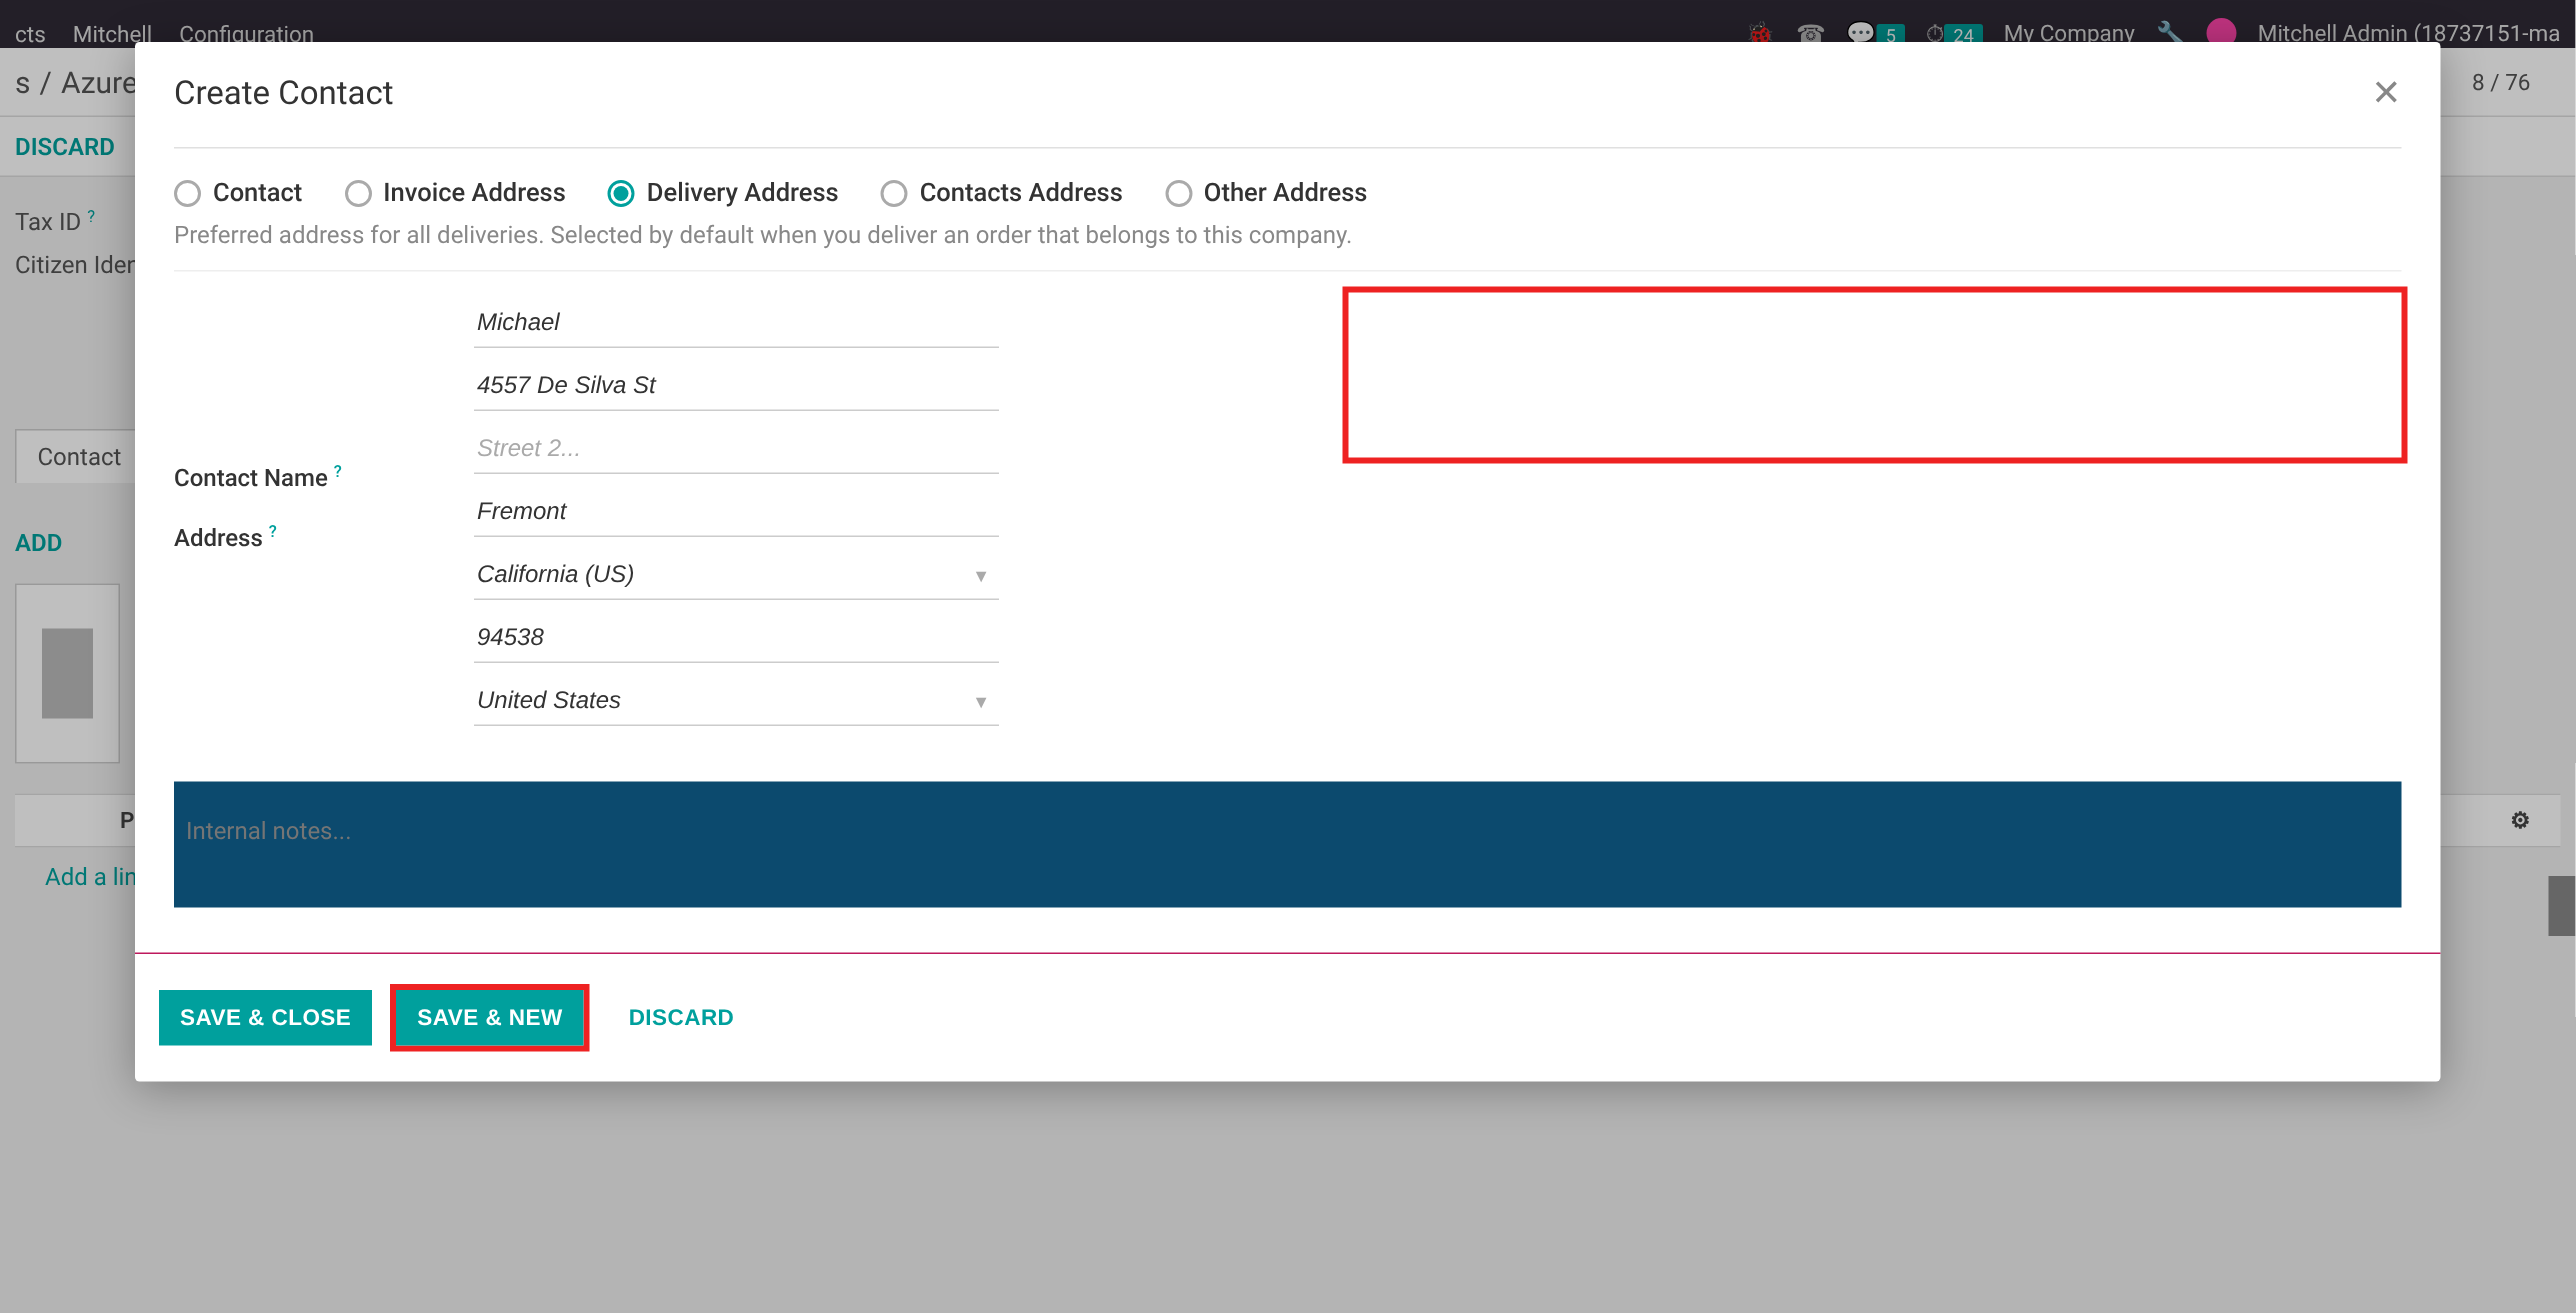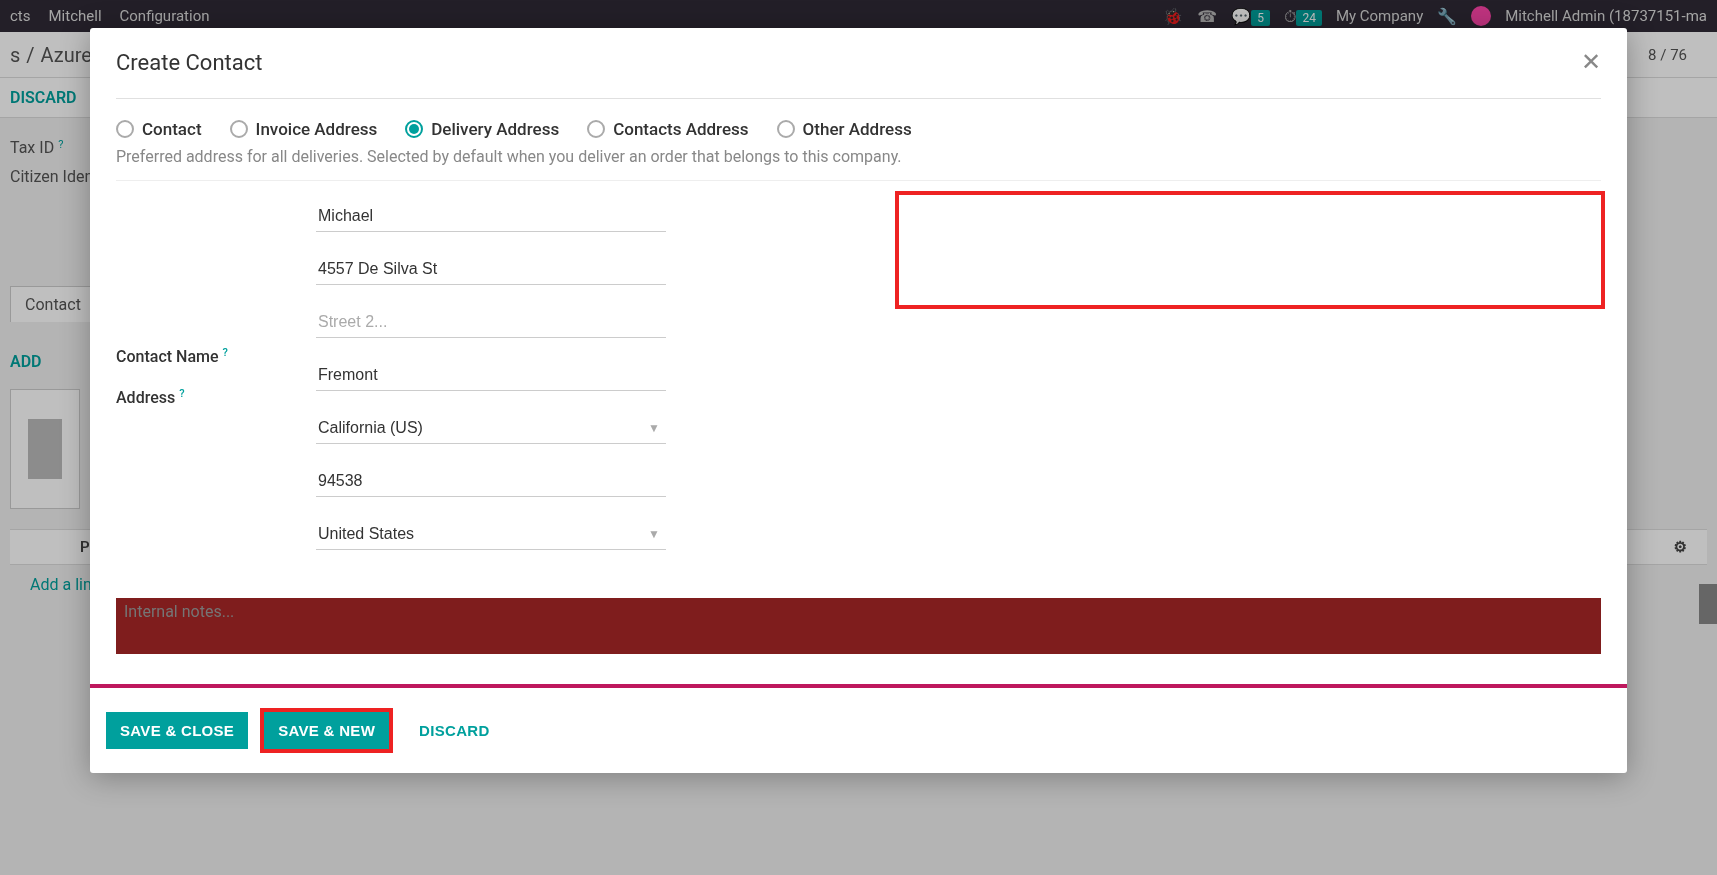--- a/index.html
+++ b/index.html
@@ -1,18 +1,18 @@
 <!DOCTYPE html>
 <html><head>
 <meta charset="utf-8">
 <style>
 * { box-sizing: border-box; margin: 0; padding: 0; }
 body { font-family: -apple-system, BlinkMacSystemFont, "Segoe UI", Roboto, sans-serif; background: #f0f0f0; overflow: hidden; }
 
-.topbar { background: #2f2a36; height: 32px; display: flex; align-items: center; color: #ddd; font-size: 15px; padding: 0 10px; justify-content: space-between; }
+.topbar { background: #2f2a36; height: 32px; display: flex; align-items: flex-end; color: #ddd; font-size: 15px; padding: 0 10px; justify-content: space-between; }
 .topbar-left { display: flex; gap: 18px; }
 .topbar-item { color: #ddd; }
 .topbar-right { display: flex; gap: 14px; align-items: center; }
 .badge { background: #00a09d; color: #fff; font-size: 12px; padding: 1px 6px; border-radius: 2px; }
 
 .breadcrumb-row { background: #fff; height: 46px; display: flex; align-items: center; padding: 0 10px; font-size: 20px; color: #555; border-bottom: 1px solid #ddd; justify-content: space-between;}
 .breadcrumb-row .crumb { display:flex; gap:6px; }
 .pager { font-size: 15px; color:#555; margin-right: 20px;}
 
 .subrow { background:#fff; padding: 10px 10px; border-bottom:1px solid #ddd;}
@@ -49,32 +49,32 @@
 .form-grid { display:flex; padding: 0 26px; gap: 40px;}
 .col-left { flex: 1.1; display:flex;align-items:center; }
 .col-left-labels { width: 200px; }
 .col-left-inputs { flex:1; }
 .col-right { flex: 1; position:relative;}
 .col-right-inner { display:flex; }
 .col-right-labels { width: 200px; }
 .col-right-inputs { flex:1; }
 
 .flabel { font-size:16px; color:#333; font-weight:500; margin-bottom: 20px; display:block;}
-.finput { width: 100%; max-width: 350px; border:none; border-bottom:1px solid #ccc; padding: 6px 2px; font-size:16px; color:#333; background:transparent; outline:none; margin-bottom: 22px;}
+.finput { width: 100%; max-width: 350px; border:none; border-bottom:1px solid #ccc; padding: 6px 2px; font-size:16px; color:#333; background:transparent; outline:none; margin-bottom: 11px; font-style: italic;}
 .finput::placeholder { color:#aaa; }
 .finput.sel { position:relative; }
 .sel-wrap { position:relative; max-width:350px; }
 .sel-caret { position:absolute; right:6px; top:8px; color:#aaa; font-size:12px; pointer-events:none;}
 
 .highlight-box { position:absolute; border:4px solid #e22; top:-10px; left:-18px; right:-4px; height: 118px; pointer-events:none;}
 .mobile-underline { border-bottom: 2px solid #4aa; }
 
-.notes-area { margin: 26px; background:#7f1d1d; min-height:56px; padding: 4px 8px; font-size:16px; color:#aaa; border:none; outline:none; width: calc(100% - 52px); resize:none; font-family:inherit;}
-
-.modal-foot { border-top:4px solid #be185d; padding: 20px 16px; display:flex; gap:12px; align-items:center;}
+.notes-area { margin: 26px; background:#0c4a6e; min-height:56px; padding: 23px 8px; font-size:16px; color:#aaa; border:none; outline:none; width: calc(100% - 52px); resize:none; font-family:inherit;}
+
+.modal-foot { border-top:1px solid #be185d; padding: 20px 16px; display:flex; gap:12px; align-items:center;}
 .btn { padding: 10px 14px; font-size:15px; font-weight:600; border:none; cursor:pointer; letter-spacing:0.3px;}
 .btn-primary { background:#00a09d; color:#fff; }
 .btn-link { background:transparent; color:#00a09d; }
 .save-new-wrap { border:4px solid #e22; padding:0; display:inline-block;}
 
 .scrollbar-fake { position:absolute; right:0; bottom:0; width:18px; height:40px; background:#888;}
 
 .avatar { width:20px; height:20px; border-radius:50%; background:#f4a; display:inline-block;}
 .ticon { font-size:16px; color:#bbb;}
 </style>

